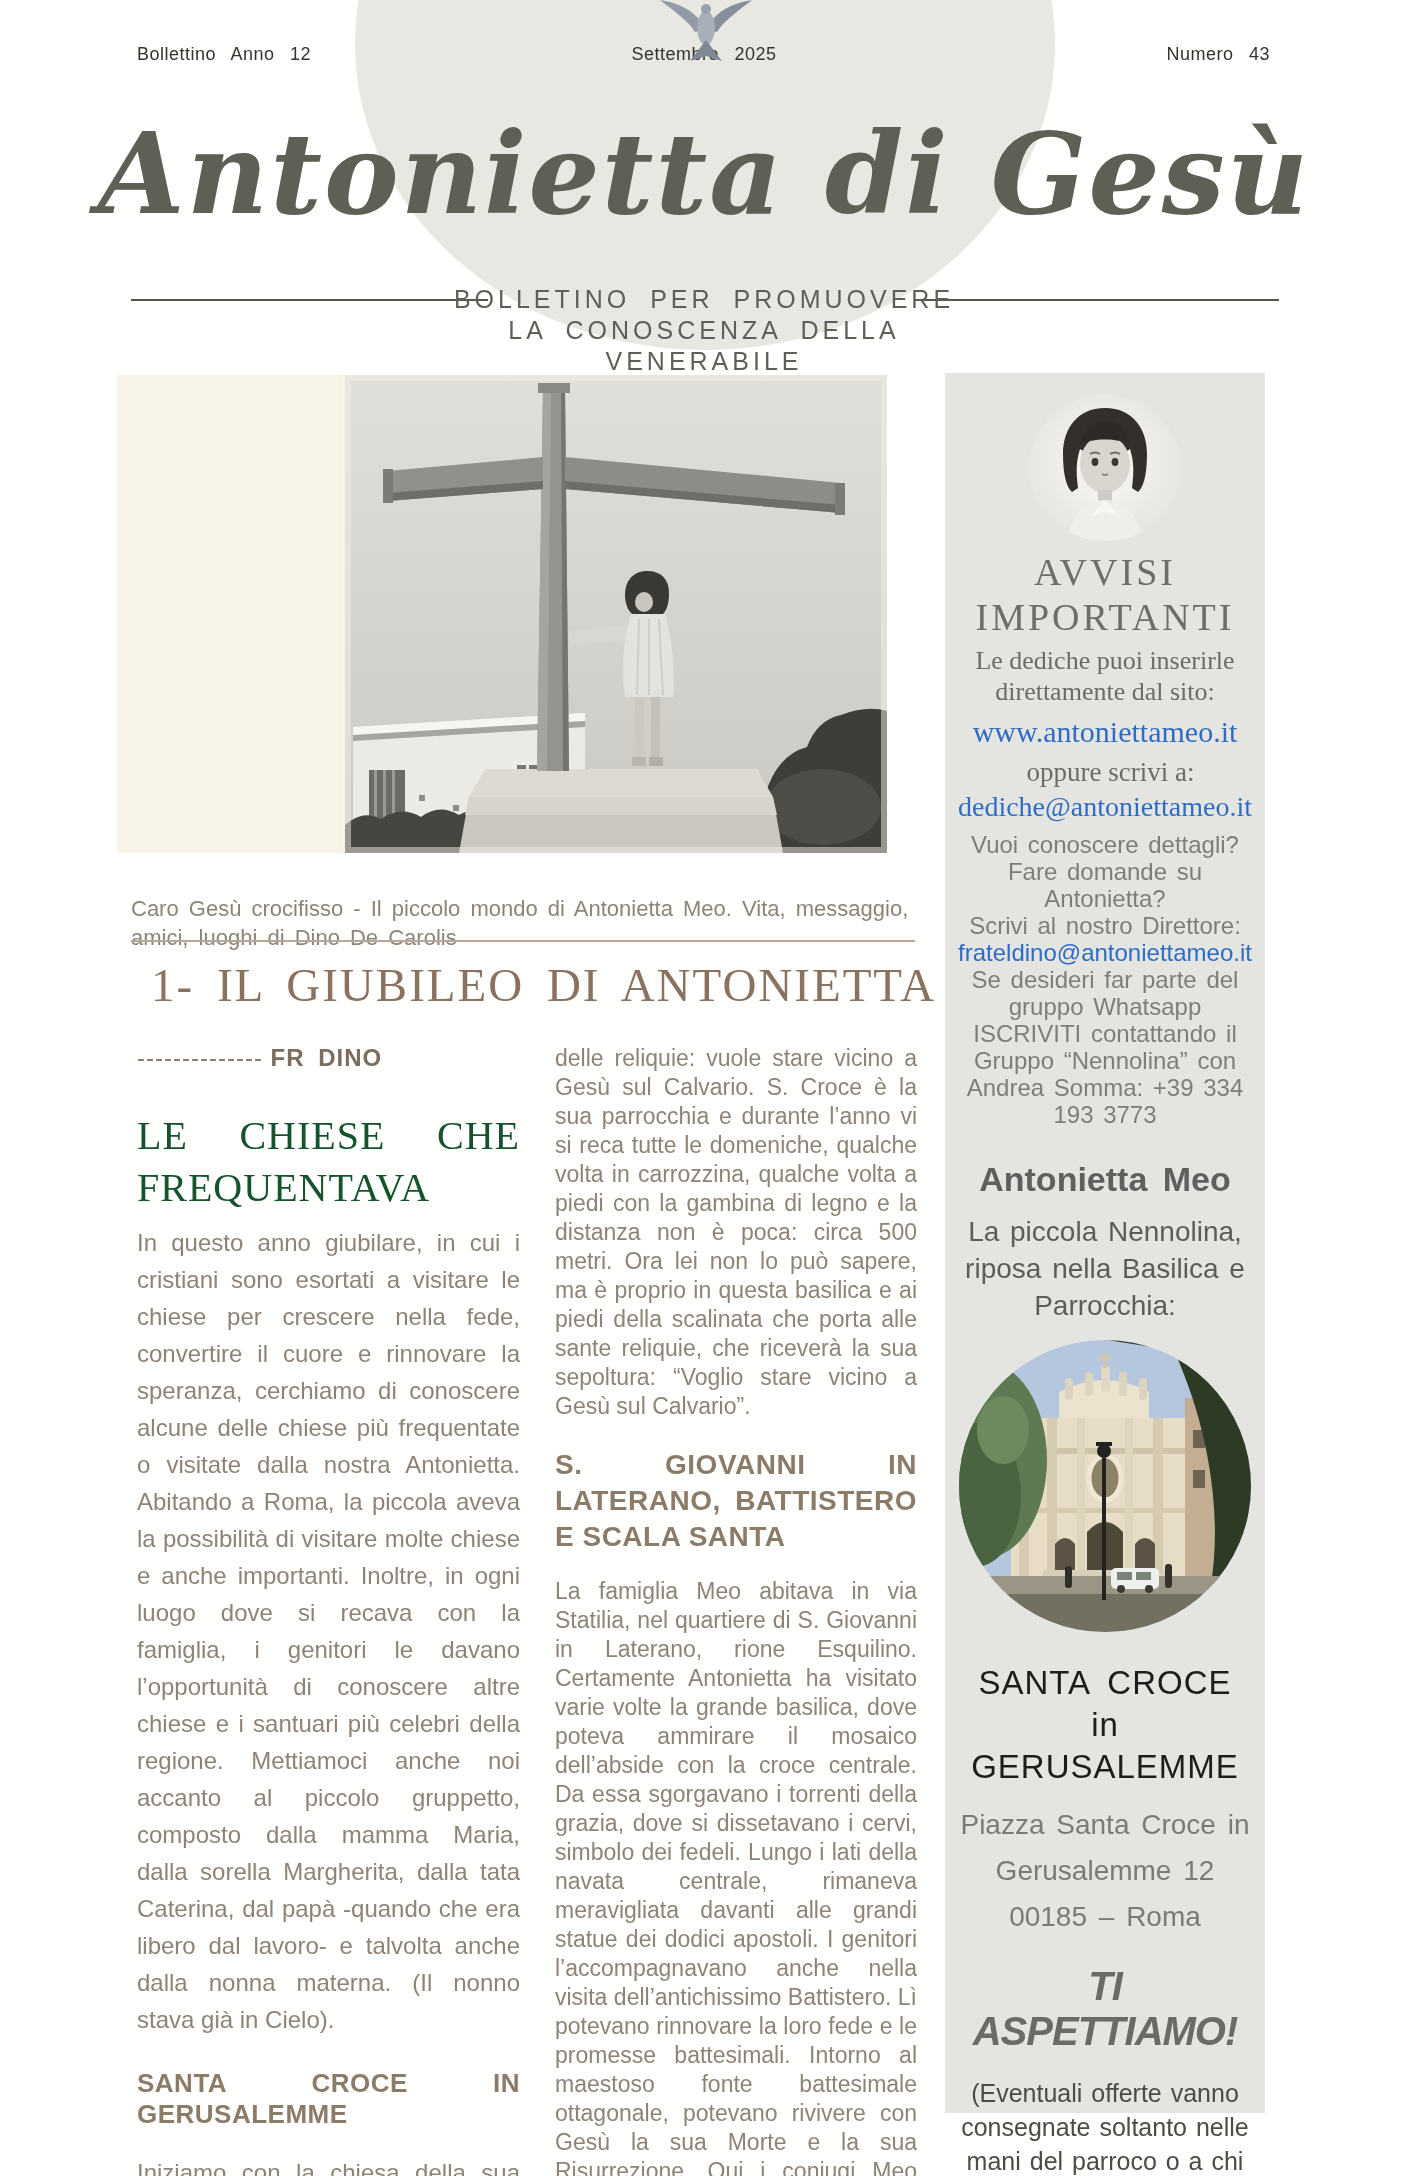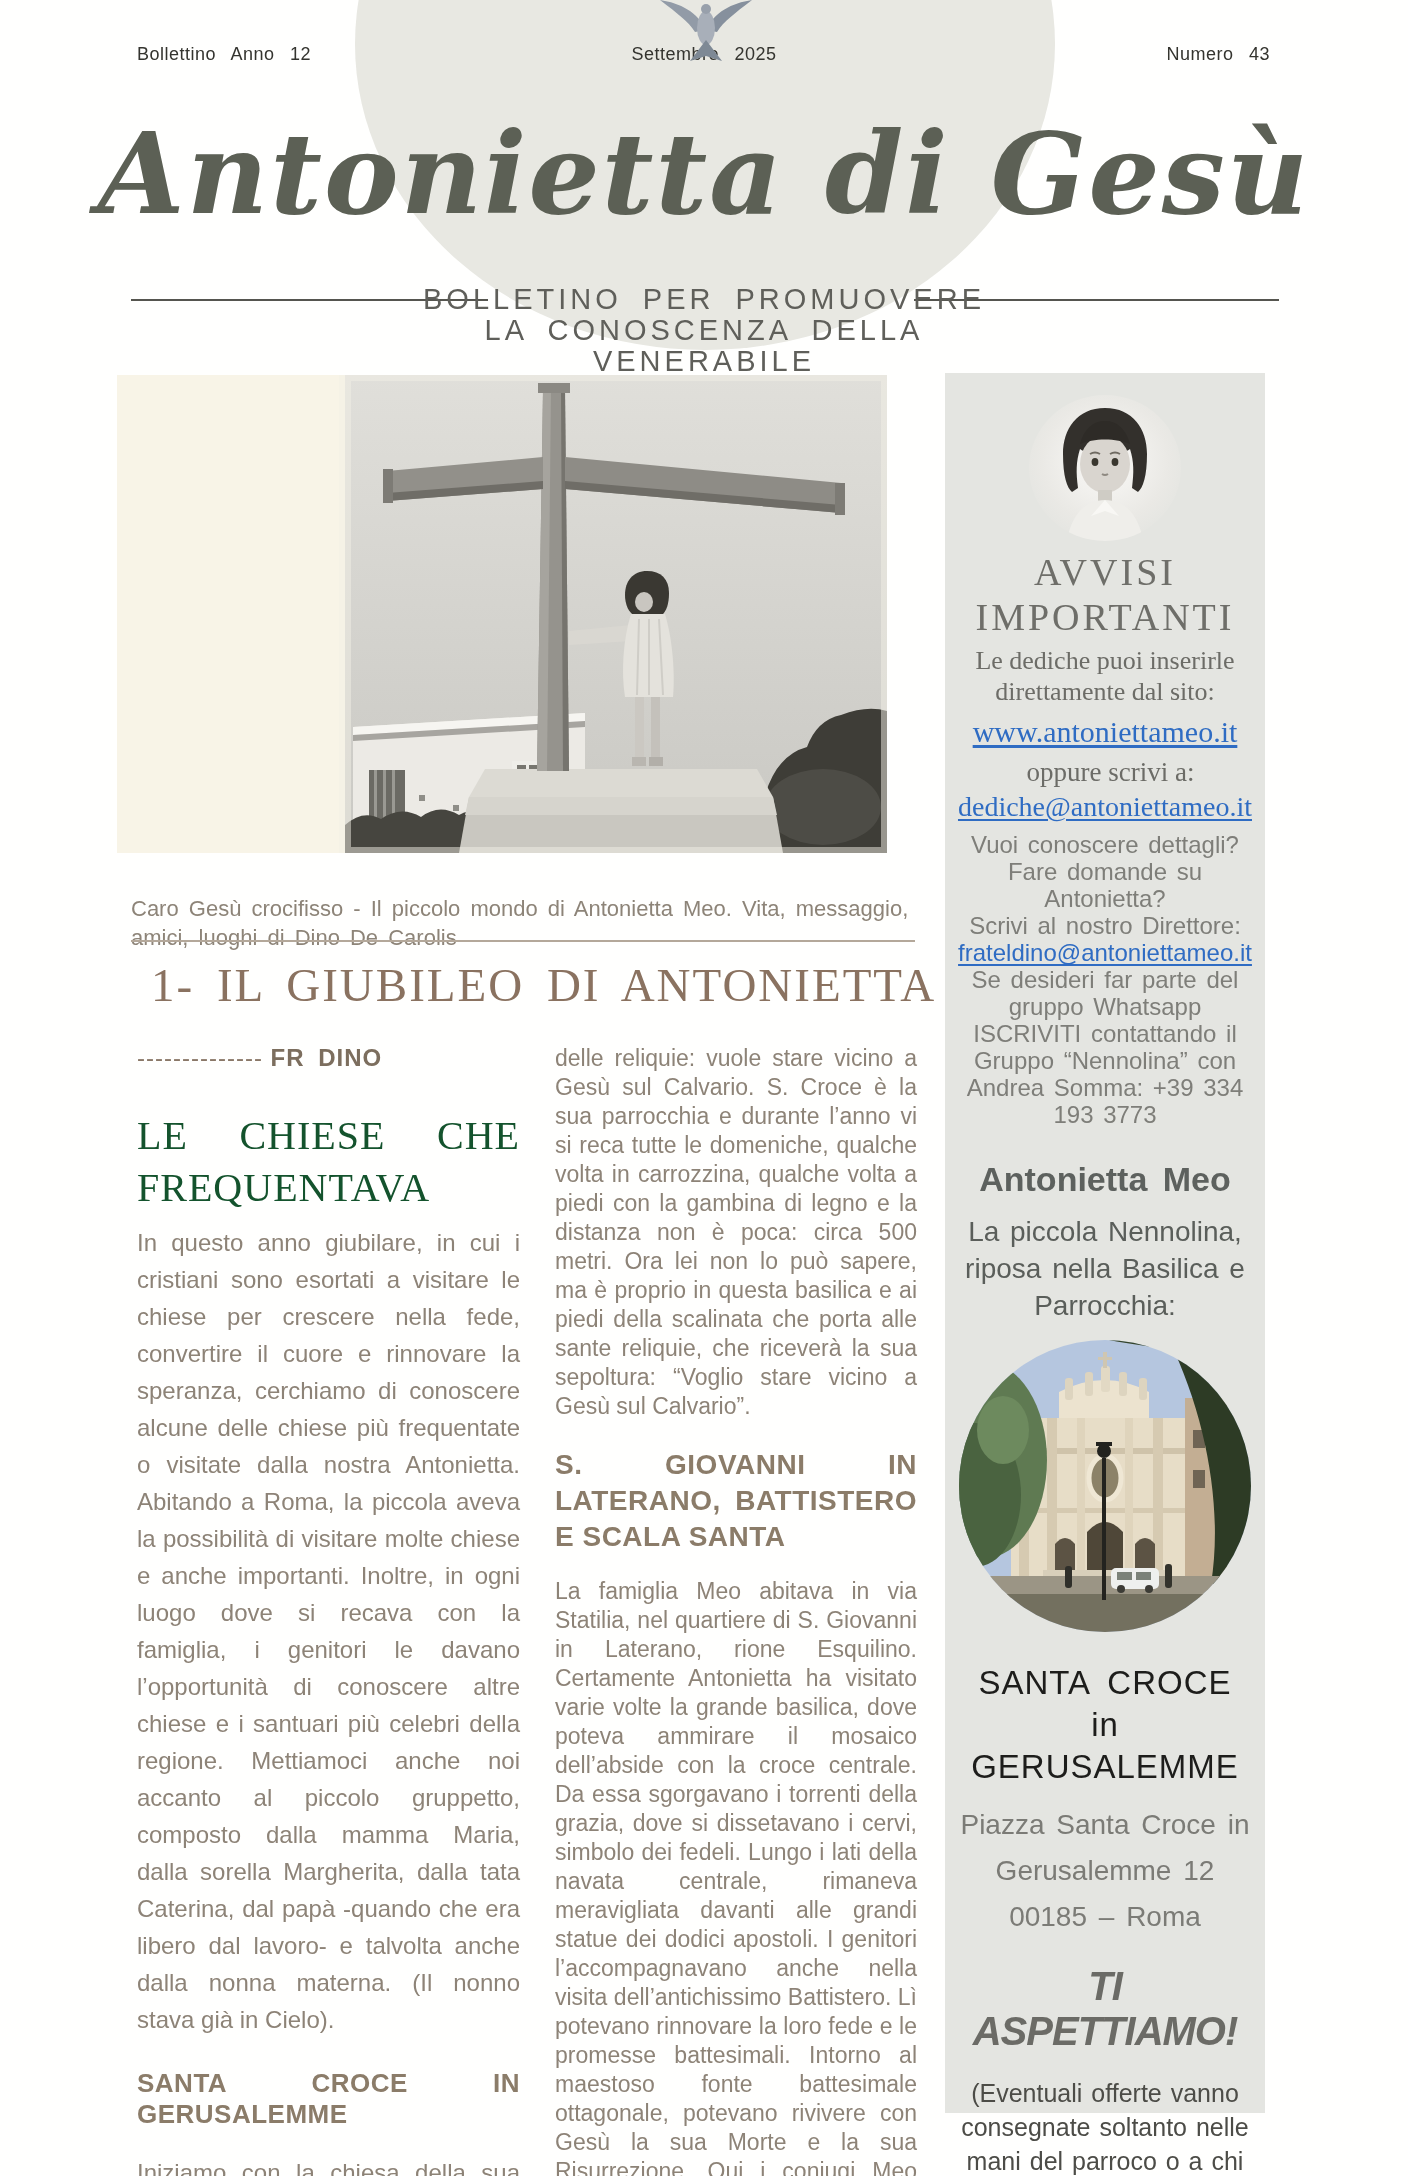--- a/index.html
+++ b/index.html
@@ -11,21 +11,21 @@
   .masthead span{position:absolute;top:44px;font-size:18px;color:#34342f;letter-spacing:.5px;
                  word-spacing:10px;z-index:2;}
   .mh-left{left:137px;}
   .mh-center{left:0;width:1408px;text-align:center;}
   .mh-right{right:138px;}
   .dove{position:absolute;left:648px;top:0;z-index:2;}
   .title{position:absolute;left:0;top:108px;width:1408px;margin:0;text-align:center;z-index:1;
          font-family:"DejaVu Serif",serif;font-style:italic;font-weight:bold;
          font-size:112px;color:#5c6055;letter-spacing:2px;}
   .subtitle{position:absolute;left:0;top:284px;width:1408px;text-align:center;z-index:1;
-            font-size:29px;color:#5f5f5a;letter-spacing:4px;word-spacing:9px;line-height:31px;}
+            font-size:25px;color:#5f5f5a;letter-spacing:4px;word-spacing:9px;line-height:31px;}
   .sub-rule{position:absolute;top:299px;border-top:2px solid #55554f;z-index:1;}
   .sub-rule.left{left:131px;width:357px;}
   .sub-rule.right{left:914px;width:365px;}
   
   .photo-fig{position:absolute;left:117px;top:375px;width:770px;height:478px;}
   .caption{position:absolute;left:131px;top:872px;width:790px;font-size:22px;line-height:29px;
            color:#8d8478;word-spacing:4px;}
   .caption-rule{position:absolute;left:131px;top:940px;width:784px;border-top:2px solid #b4a89a;}
   
   .art-heading{position:absolute;left:151px;top:958px;margin:0;font-family:"Liberation Serif",serif;
@@ -43,21 +43,21 @@
                text-align:justify;margin:30px 0 24px 0;}
   .col-mid .sub-heading{font-size:28px;margin:26px 0 22px 0;line-height:36px;}
   
   .sidebar{position:absolute;left:945px;top:373px;width:320px;height:1740px;background:#e4e5e1;
            box-sizing:border-box;padding:21px 12px 0 12px;display:flex;flex-direction:column;
            align-items:center;text-align:center;}
   .notice-heading{font-family:"Liberation Serif",serif;font-size:38px;line-height:45px;
                   color:#6e6e69;letter-spacing:3px;margin-top:0;}
   .notice-intro{font-family:"Liberation Serif",serif;font-size:26px;line-height:31px;
                 color:#6c6c67;margin-top:5px;}
-  .lnk{color:#2f6cc3;text-decoration:underline;text-underline-offset:3px;cursor:pointer;}
+  .lnk{color:#2f6cc3;text-underline-offset:3px;cursor:pointer;}
   .site-link{font-family:"Liberation Serif",serif;font-size:30px;margin-top:8px;}
   .or-write{font-family:"Liberation Serif",serif;font-size:27px;color:#6c6c67;margin-top:8px;margin-left:11px;}
   .email-link{font-family:"Liberation Serif",serif;font-size:28px;margin-top:3px;}
   .side-sans{font-size:24px;line-height:27px;color:#7e7e79;word-spacing:3px;}
   .questions{margin-top:8px;}
   .director-email{font-size:24px;line-height:27px;}
   .person-heading{font-size:34px;font-weight:bold;color:#5d615e;word-spacing:6px;margin-top:32px;}
   .person-sub{font-size:28px;line-height:37px;color:#5a5e5a;margin-top:14px;word-spacing:3px;}
   .basilica{margin-top:16px;border-radius:50%;}
   .church-name{font-size:33px;line-height:42px;color:#1d1d1b;letter-spacing:1px;word-spacing:8px;

